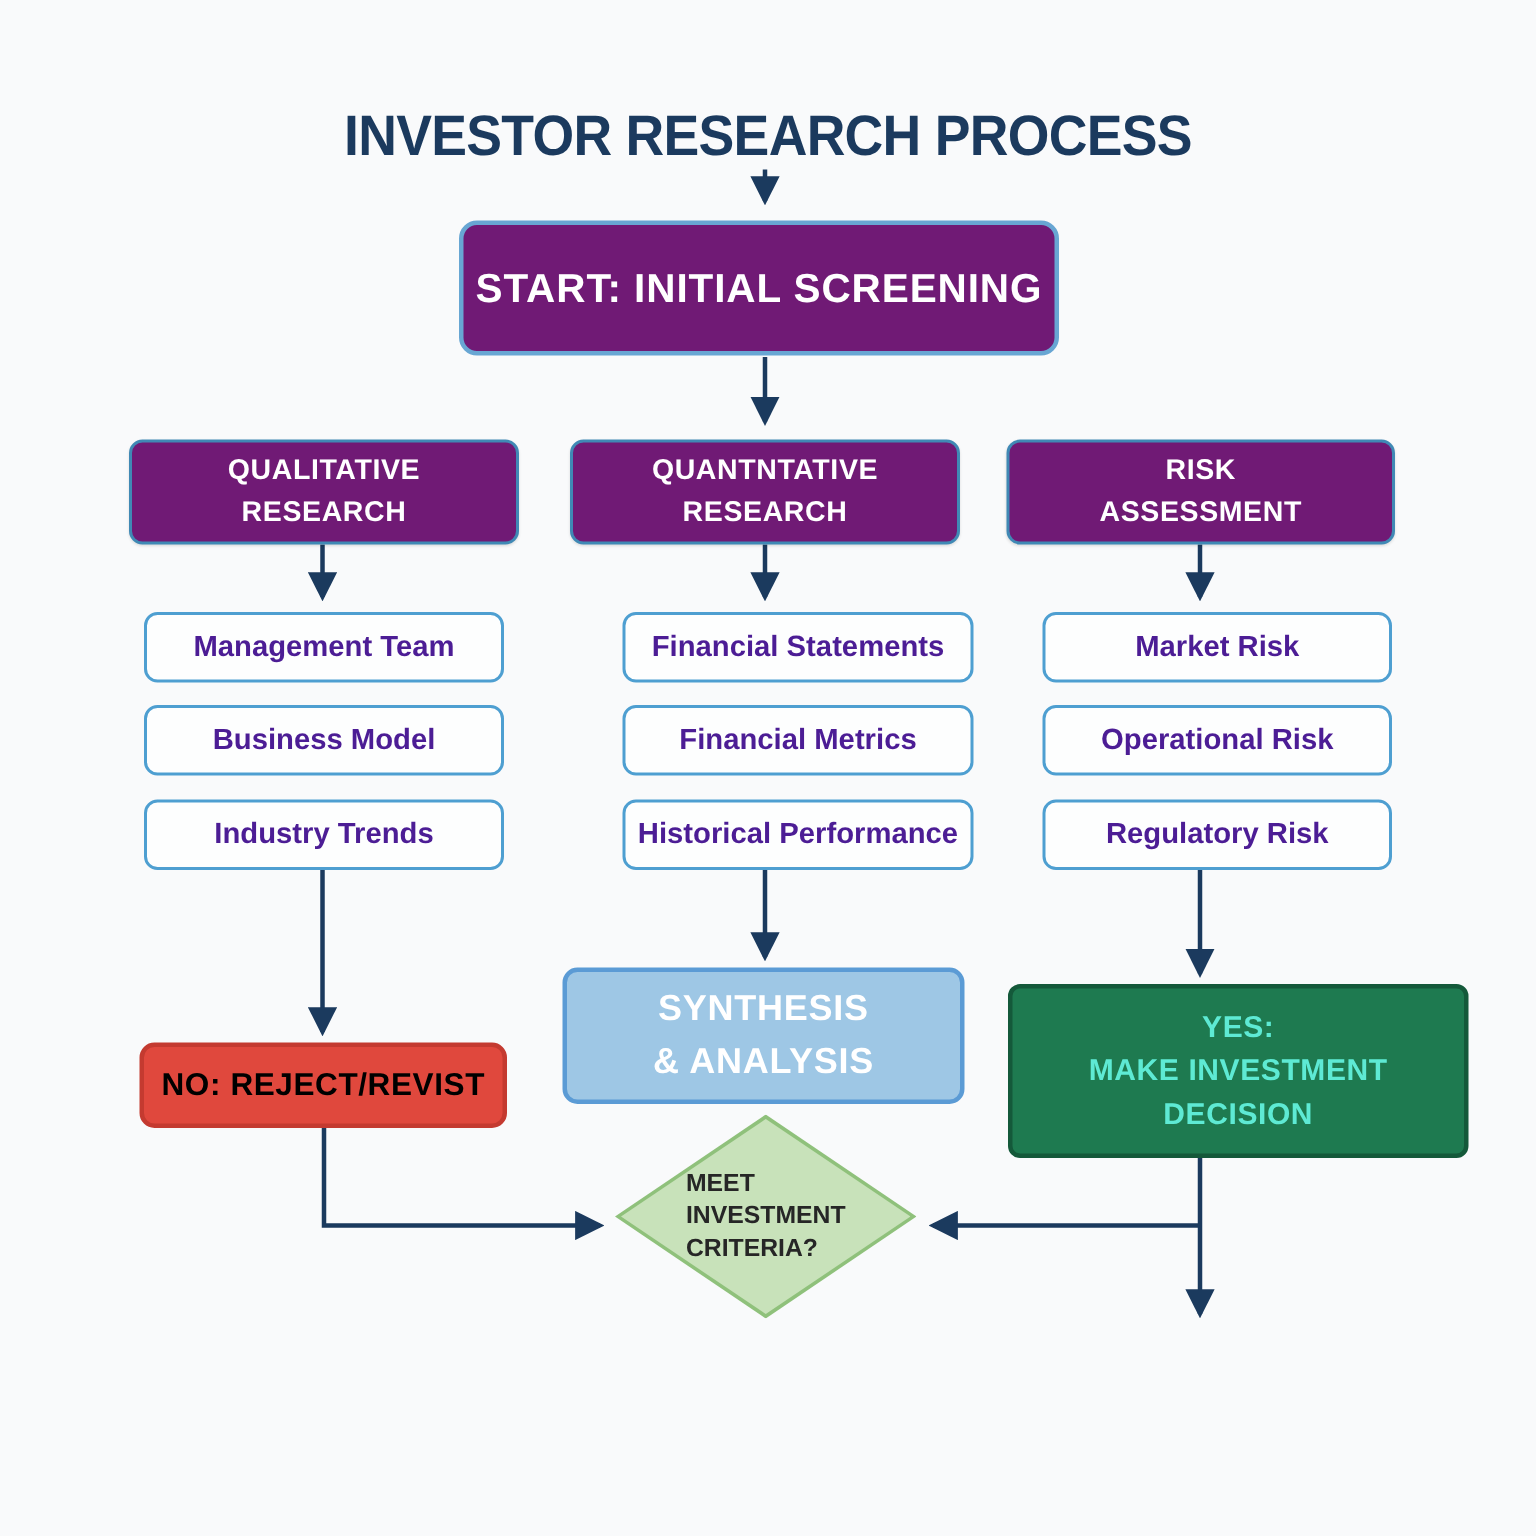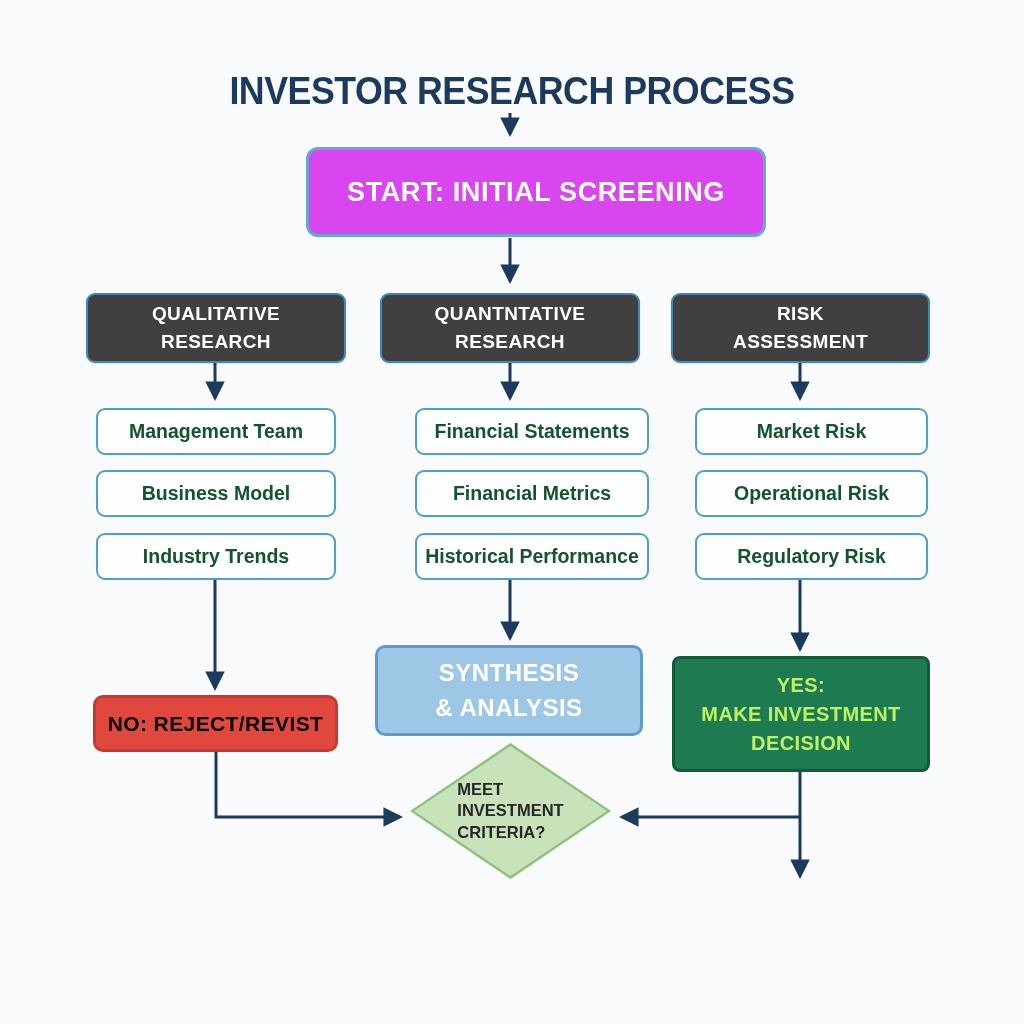--- a/index.html
+++ b/index.html
@@ -12,54 +12,54 @@
     position:absolute;left:0;top:70px;width:1024px;text-align:center;
     font-size:38px;font-weight:700;letter-spacing:-0.5px;color:#1b3a5e;
     transform:scaleX(0.94);
   }
   .node{
     position:absolute;display:flex;align-items:center;justify-content:center;
     text-align:center;font-weight:700;box-sizing:border-box;
   }
   .multiline{white-space:pre-line;}
   .start-box{
-    left:306px;top:147px;width:460px;height:90px;
-    background:#d946ef;border:3px solid #68a6d3;border-radius:12px;
+    left:306px;top:147px;width:400px;height:90px;
+    background:#701a75;border:3px solid #68a6d3;border-radius:12px;
     color:#ffffff;font-size:27px;letter-spacing:0.6px;
   }
   .header-box{
-    top:293px;height:70px;background:#404040;border:2px solid #4089b5;
+    top:293px;height:70px;background:#701a75;border:2px solid #4089b5;
     border-radius:9px;color:#ffffff;font-size:19px;line-height:1.5;
     letter-spacing:0.4px;box-shadow:0 1px 2px rgba(0,0,0,0.12);
   }
   .col-left .header-box{left:86px;width:260px;}
   .col-mid  .header-box{left:380px;width:260px;}
   .col-right .header-box{left:671px;width:259px;}
   .sub-box{
     background:#fdfefe;border:2.5px solid #4e9fd1;border-radius:9px;
-    color:#14532d;font-size:19.5px;height:47px;
+    color:#4c1d95;font-size:19.5px;height:47px;
   }
   .col-left  .sub-box{left:96px;width:240px;}
   .col-mid   .sub-box{left:415px;width:234px;}
   .col-right .sub-box{left:683px;width:233px;margin-left:12px;}
   .row-0{top:408px;} .row-1{top:470px;} .row-2{top:533px;}
   .red-box{
     left:93px;top:695px;width:245px;height:57px;
     background:#e0483d;border:3px solid #c43a30;border-radius:10px;
     color:#000000;font-size:21px;letter-spacing:0.4px;
   }
   .syn-box{
     left:375px;top:645px;width:268px;height:91px;
     background:#9ec7e5;border:3px solid #5b9bd5;border-radius:10px;
     color:#ffffff;font-size:24px;line-height:1.45;letter-spacing:0.5px;
   }
   .green-box{
-    left:672px;top:656px;width:258px;height:116px;
+    left:672px;top:656px;width:307px;height:116px;
     background:#1e7a50;border:3px solid #14593a;border-radius:8px;
-    color:#bef264;font-size:20px;line-height:1.45;letter-spacing:0.4px;
+    color:#5eead4;font-size:20px;line-height:1.45;letter-spacing:0.4px;
   }
   .monitor-box{
     left:678px;top:883px;width:252px;height:57px;
     background:#a0c8e4;border:3px solid #74add6;border-radius:8px;
     color:#ffffff;font-size:21px;letter-spacing:0.6px;
   }
   .diamond{
     position:absolute;left:410px;top:743px;width:201px;height:136px;
     background:#8fc17b;
     clip-path:polygon(50% 0,100% 50%,50% 100%,0 50%);

